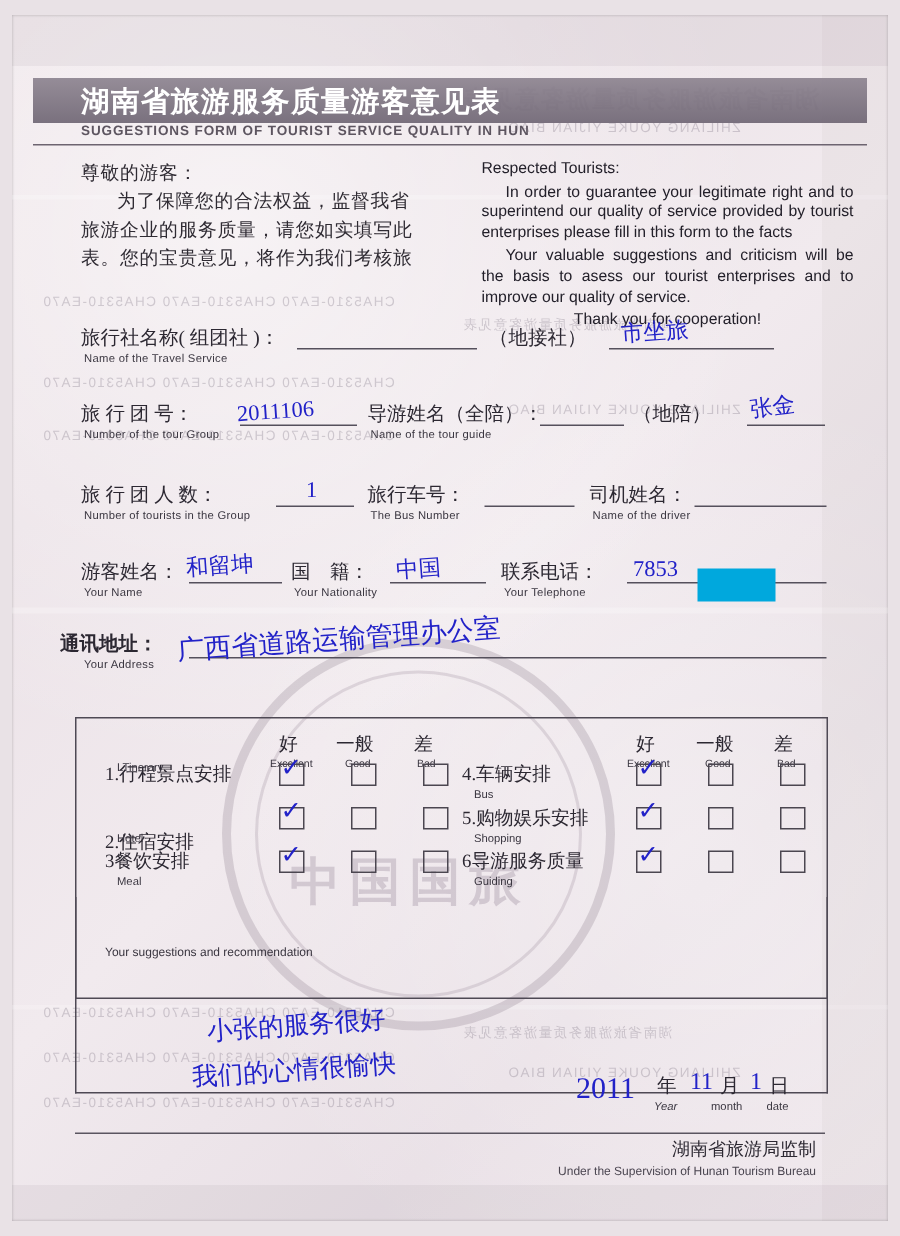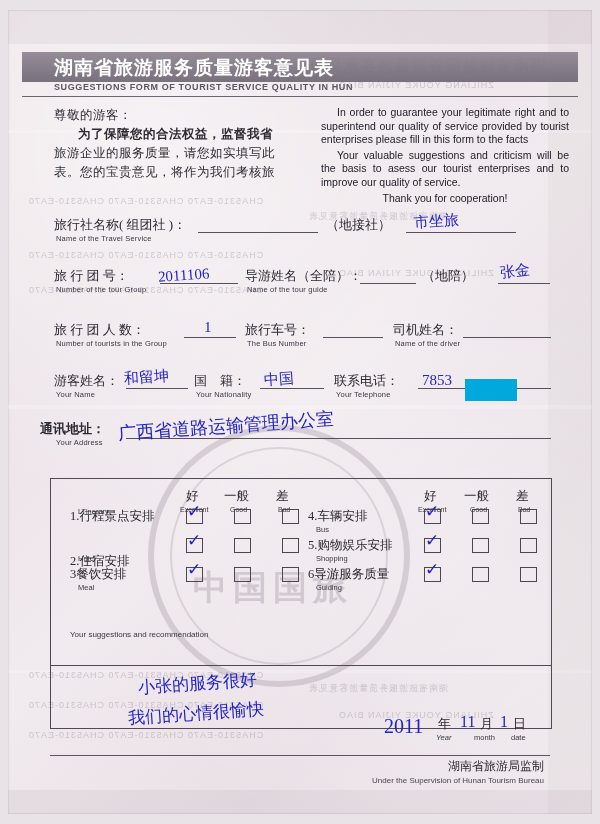--- a/index.html
+++ b/index.html
@@ -59,21 +59,21 @@
     position:absolute;left:46px;top:72px;
     font-size:9px;letter-spacing:.6px;color:#5d5560;font-weight:bold;
   }
   #hdrline{position:absolute;left:14px;top:86px;width:556px;height:1px;background:#6d6470;}
   
   #cnIntro{position:absolute;left:46px;top:96px;width:250px;}
   #cnIntro .ln{
     font-family:"Liberation Serif",serif;font-size:12.5px;color:#2f2b33;
     line-height:19px;letter-spacing:.5px;
   }
-  #cnIntro .ind{padding-left:24px;font-weight:bold;}
+  #cnIntro .ind{padding-left:24px;}
   #cnIntro .right{text-align:right;padding-right:14px;}
   #enIntro{position:absolute;left:313px;top:96px;width:248px;}
   #enIntro p{margin:0 0 2px 0;font-size:10.5px;line-height:13.6px;color:#23202a;text-align:justify;}
   #enIntro p.ind{text-indent:16px;}
   #enIntro p.center{text-align:center;text-indent:0;}
   .lbl{position:absolute;font-family:"Liberation Serif",serif;font-size:13px;color:#2c2832;white-space:nowrap;}
   .sub{position:absolute;font-size:7.5px;color:#3a3640;white-space:nowrap;letter-spacing:.2px;}
   .rule{position:absolute;border-bottom:1px solid #55505c;height:0;}
   
   .hw{
@@ -142,20 +142,21 @@
   <div id="hdrline"></div>
 
   <div id="cnIntro">
     <div class="ln">尊敬的游客：</div>
     <div class="ln ind">为了保障您的合法权益，监督我省</div>
     <div class="ln">旅游企业的服务质量，请您如实填写此</div>
     <div class="ln">表。您的宝贵意见，将作为我们考核旅</div>
   </div>
 
   <div id="enIntro">
+    <p>Respected Tourists:</p>
     <p class="ind">In order to guarantee your legitimate right and to superintend our quality of service provided by tourist enterprises please fill in this form to the facts</p>
     <p class="ind">Your valuable suggestions and criticism will be the basis to asess our tourist enterprises and to improve our quality of service.</p>
     <p class="center">Thank you for cooperation!</p>
   </div>
 
   <div class="lbl" style="left:46px;top:206px;">旅行社名称( 组团社 )：</div>
   <div class="sub" style="left:48px;top:224px;">Name  of  the  Travel  Service</div>
   <div class="rule" style="left:190px;top:222px;width:120px;"></div>
   <div class="lbl" style="left:318px;top:206px;">（地接社）</div>
   <div class="rule" style="left:398px;top:222px;width:110px;"></div>

